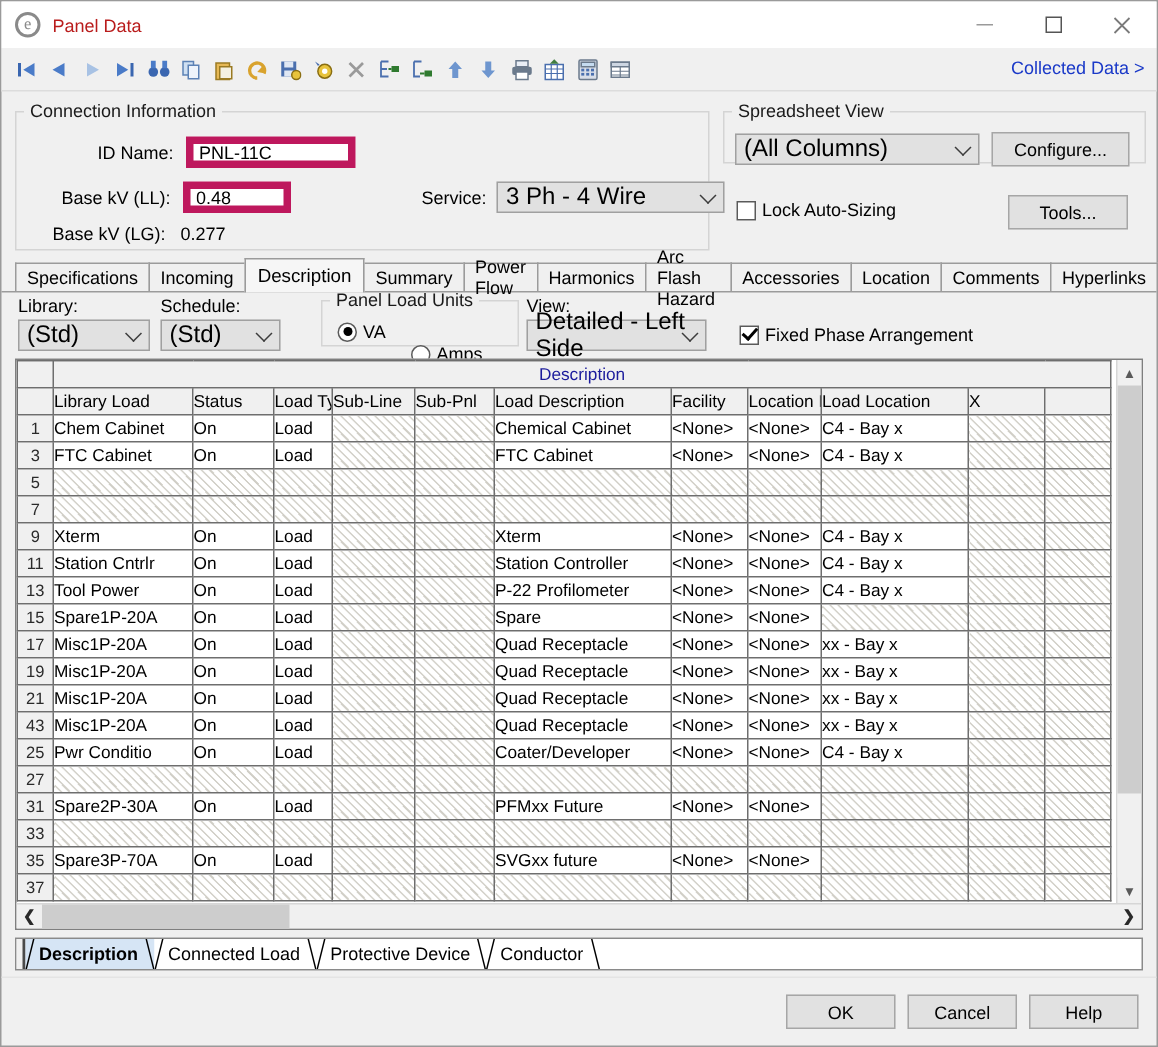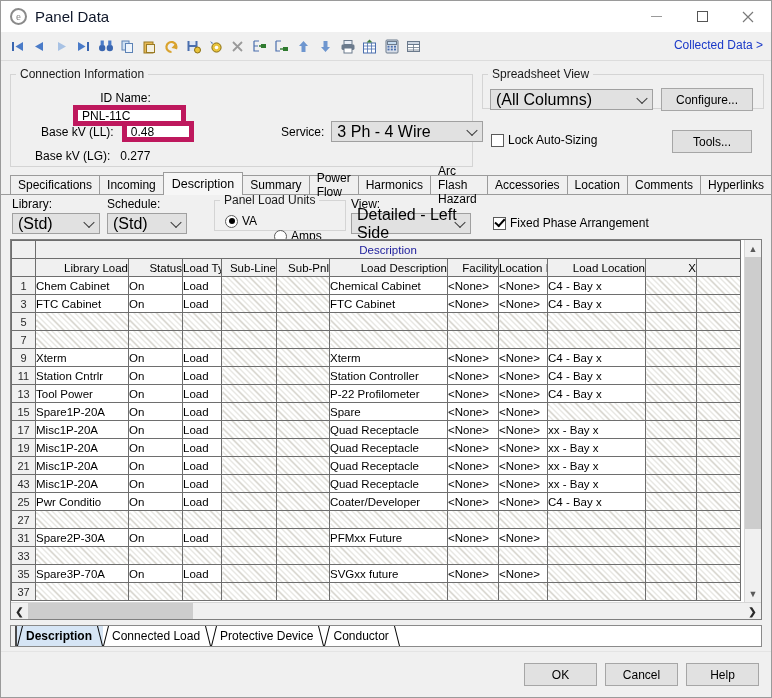--- a/index.html
+++ b/index.html
@@ -28,21 +28,21 @@
     padding-left: 9px;
   }
   .title-icon {
     width: 17px; height: 17px; border-radius: 50%;
     border: 2px solid #8a8a8a;
     color: #8a8a8a;
     font-size: 11px; line-height: 13px; text-align: center;
     font-family: "Liberation Serif", serif;
     margin-right: 8px;
   }
-  .title-text { font-size: 15px; color: #0f172a; }
+  .title-text { font-size: 12px; color: #b91c1c; }
   .win-btns { margin-left: auto; display: flex; height: 31px; }
   .win-btn {
     width: 46px; height: 31px;
     display: flex; align-items: center; justify-content: center;
     color: #4a4a4a; font-size: 13px;
   }
   .win-btn .min-bar { width: 11px; height: 1px; background: #9a9a9a; }
   .win-btn .max-sq { width: 11px; height: 11px; border: 1px solid #555; }
   .win-btn.close svg { stroke: #7a7a7a; }
 
@@ -206,21 +206,21 @@
     color: #1c1c9c;
     font-weight: normal;
     font-size: 11.5px;
     text-align: center;
   }
   th.grp-blank { background: #f0f0f0; border: none; border-bottom: 1px solid #6e6e6e; }
   th.corner { background: #f0f0f0; border-top: none; border-left: none; }
   th.colhdr {
     background: #f0f0f0;
     font-weight: normal;
-    text-align: right;
+    text-align: left;
     line-height: 12px;
     height: 30px;
     font-size: 11.5px;
   }
   td.rownum {
     background: #f0f0f0;
     text-align: center;
     font-size: 11px;
     color: #2a2a2a;
   }
@@ -448,21 +448,21 @@
       </div>
     <div class="collected">Collected Data &gt;</div>
   </div>
 
   <div class="upper">
 
     <fieldset class="grp" id="grp-conn">
       <legend>Connection Information</legend>
     </fieldset>
 
-    <div class="field-row" style="left:64px; top:30px;flex-direction:column;">
+    <div class="field-row" style="left:64px; top:30px;">
       <span class="lbl">ID Name:</span>
       <input class="tbox" style="width: 113px; margin-left: 8px;" value="PNL-11C">
     </div>
 
     <div class="field-row" style="left:40px; top:60px;">
       <span class="lbl">Base kV (LL):</span>
       <input class="tbox" style="width: 72px; margin-left: 8px;" value="0.48">
     </div>
 
     <div class="field-row" style="left:34px; top:88px;">

